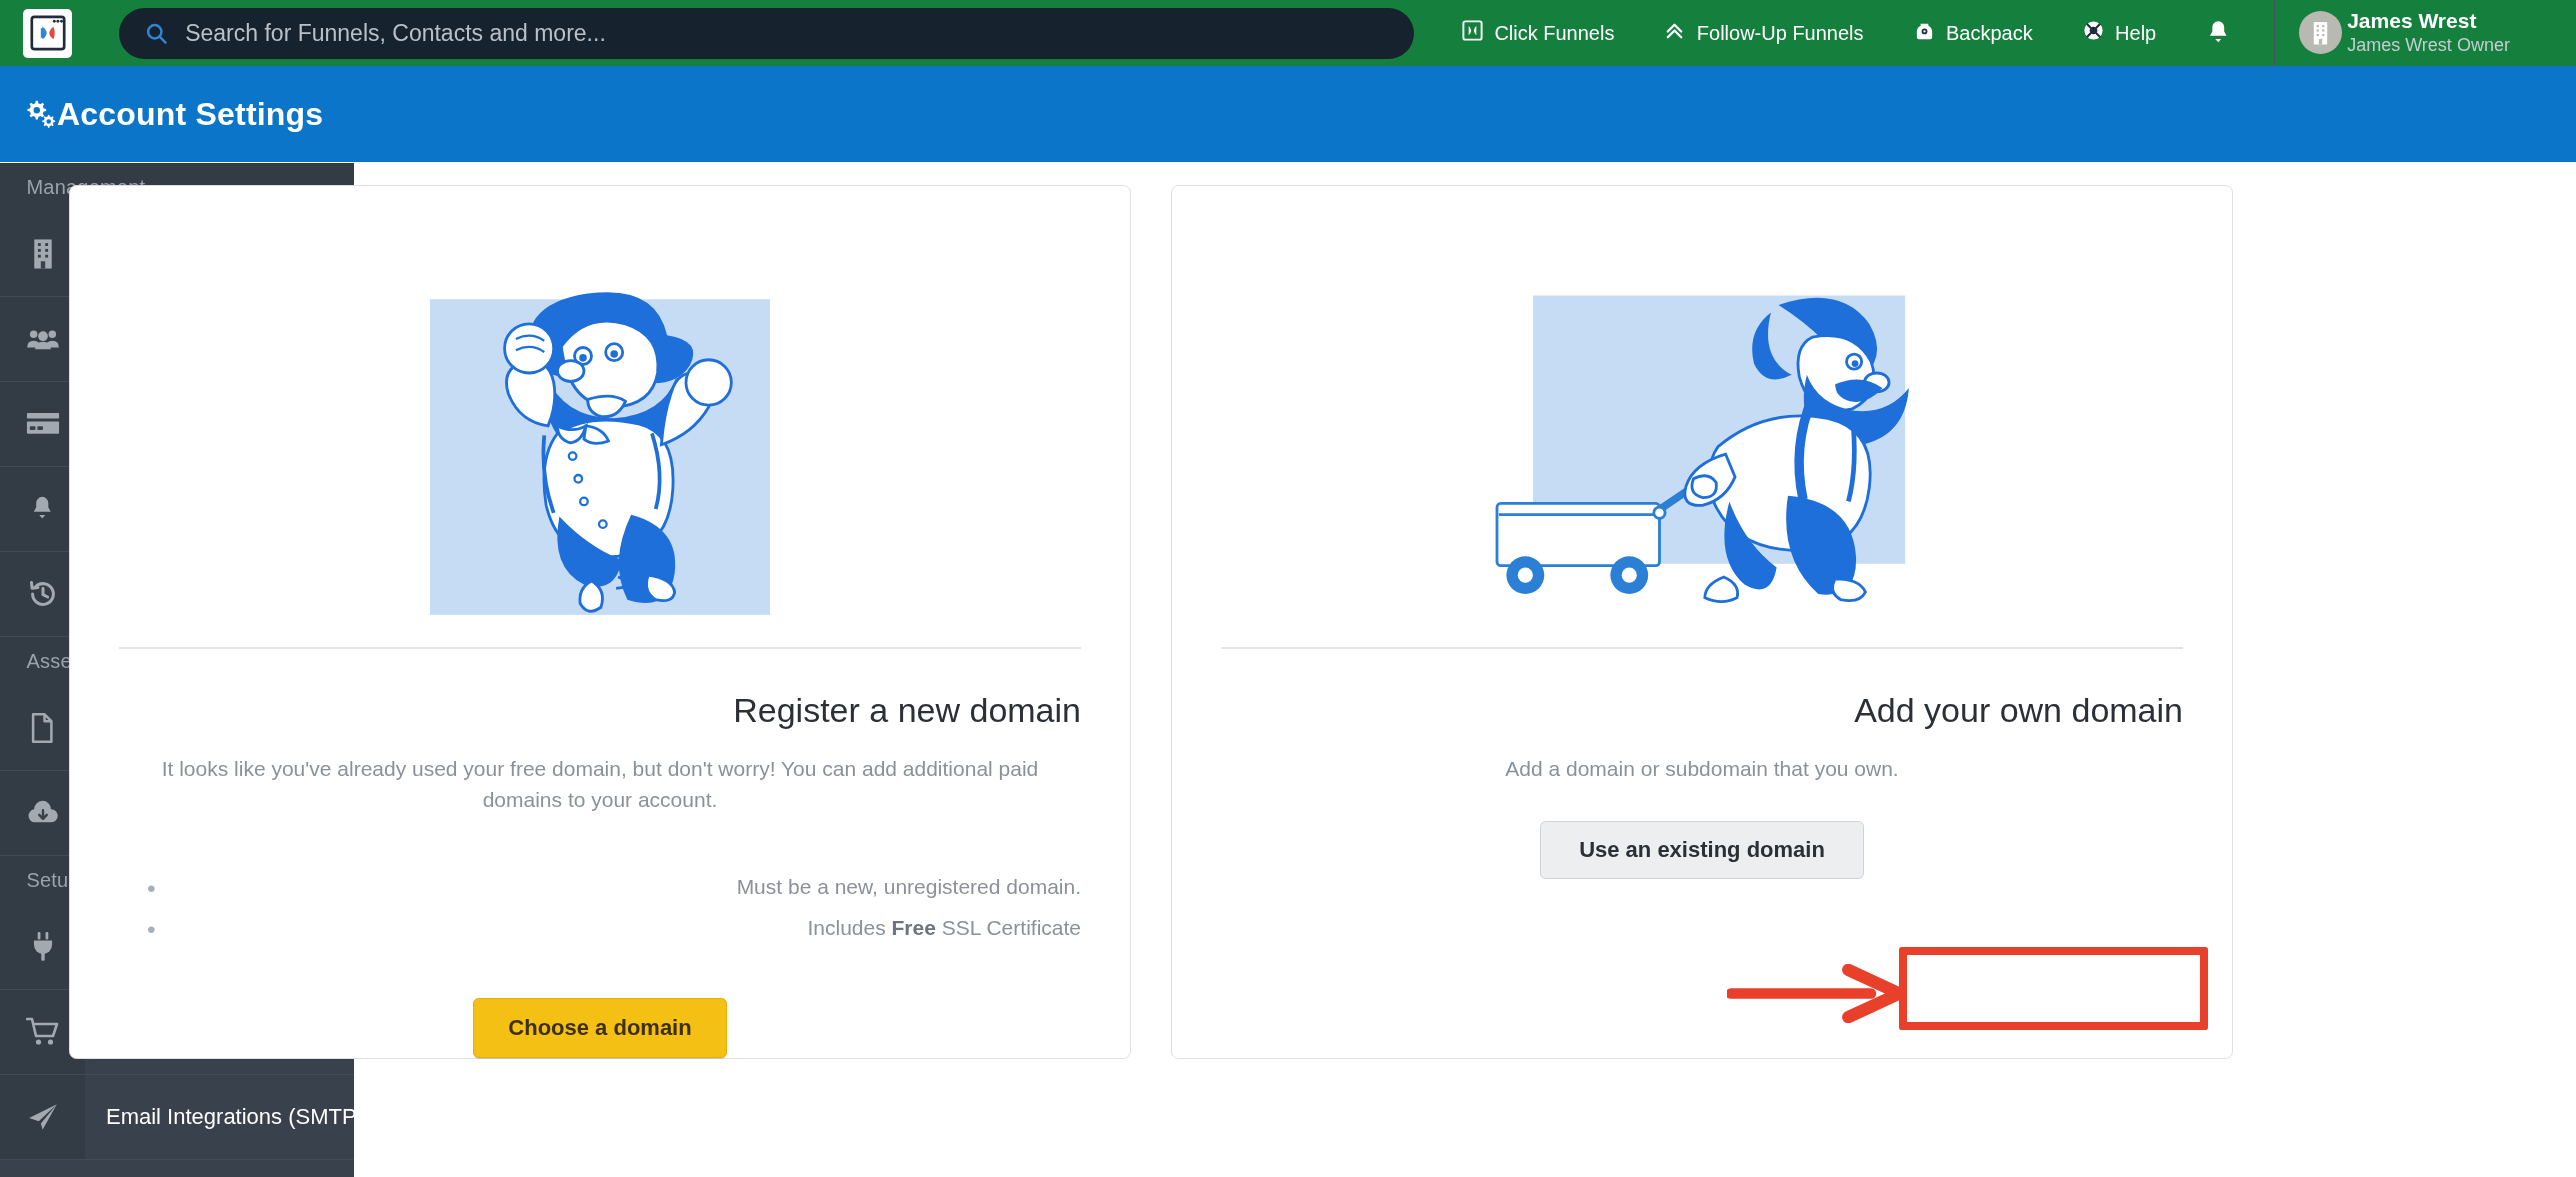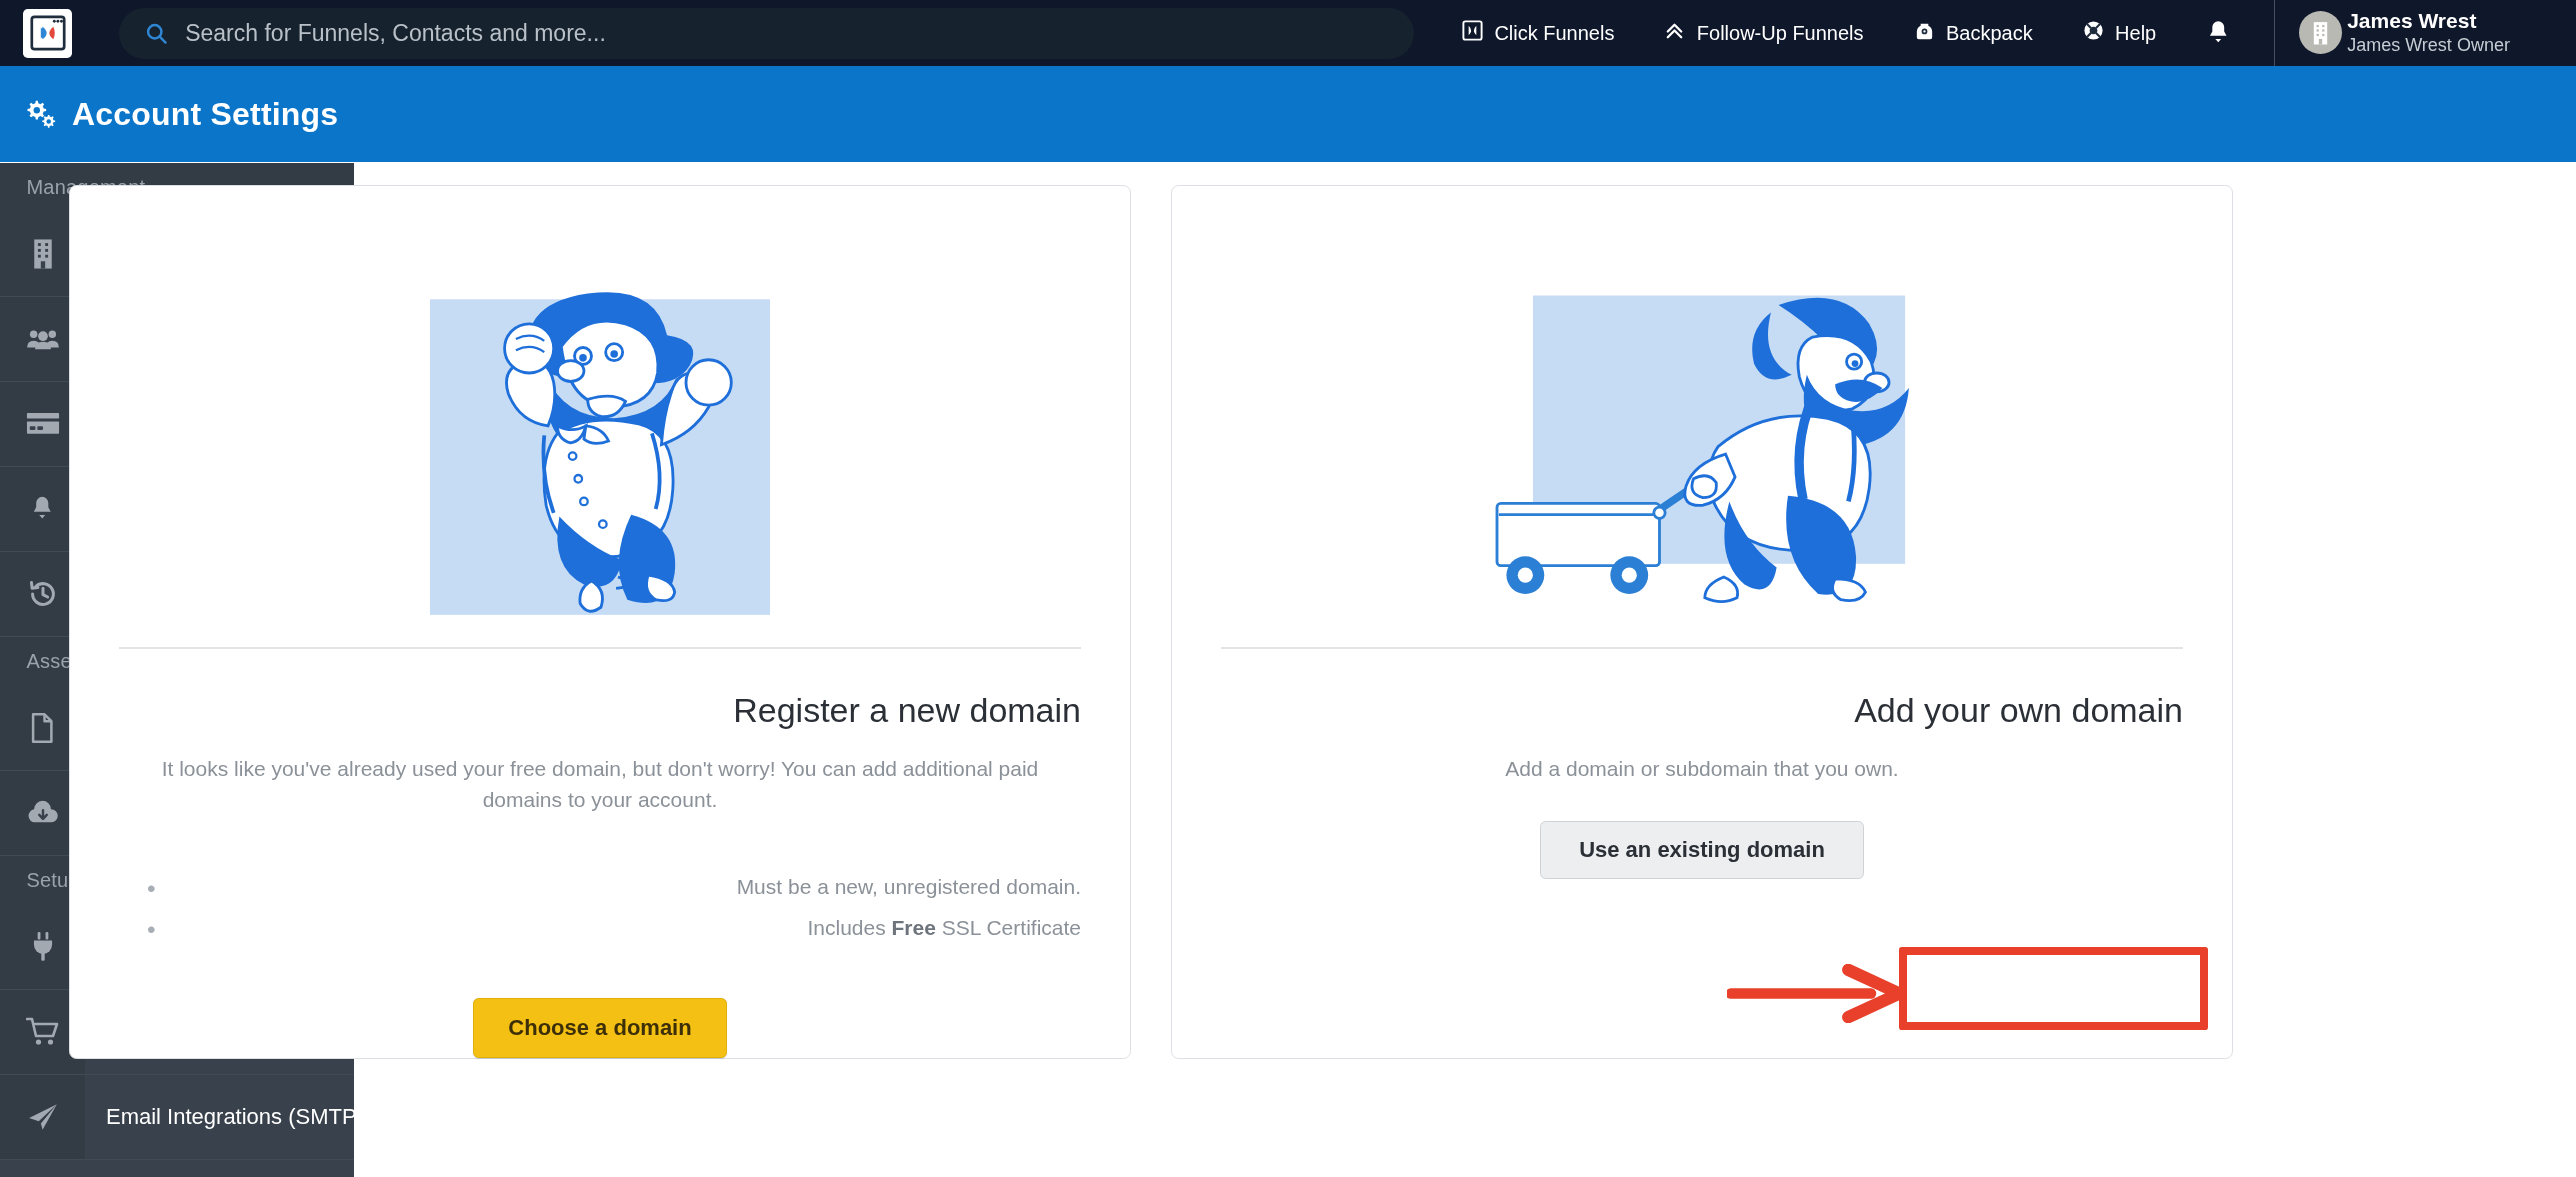--- a/index.html
+++ b/index.html
@@ -7,21 +7,21 @@
     width: 2576px; height: 1177px;
     background: #ffffff;
     font-family: "Liberation Sans", sans-serif;
     overflow: hidden;
   }
 
   
   .topbar {
     position: absolute; top: 0; left: 0;
     width: 2576px; height: 66px;
-    background: #0f172a;
+    background: #15803d;
     display: flex; align-items: center;
   }
   .logo-box {
     width: 49px; height: 49px; margin-left: 23px;
     background: #ffffff; border-radius: 4.7px;
     display: flex; align-items: center; justify-content: center;
     flex: 0 0 auto;
   }
   .search-wrap {
     margin-left: 47px;
@@ -64,21 +64,20 @@
   .user-name { color: #ffffff; font-size: 21px; font-weight: bold; line-height: 1.18; white-space: nowrap;}
   .user-sub { color: #c5ccd3; font-size: 18px; line-height: 1.25; white-space: nowrap;}
 
   
   .bluebar {
     position: absolute; top: 66px; left: 0;
     width: 2576px; height: 96px;
     background: #0b76c9;
     display: flex; align-items: center;
     padding-left: 23px;
-    gap: 15px;
   }
   .bluebar-title { color: #ffffff; font-size: 32px; font-weight: bold; letter-spacing: 0.2px; }
 
   
   .sidebar {
     position: absolute; top: 163px; left: 0;
     width: 354px; height: 1015px;
     background: #39424c;
     overflow: hidden;
   }

